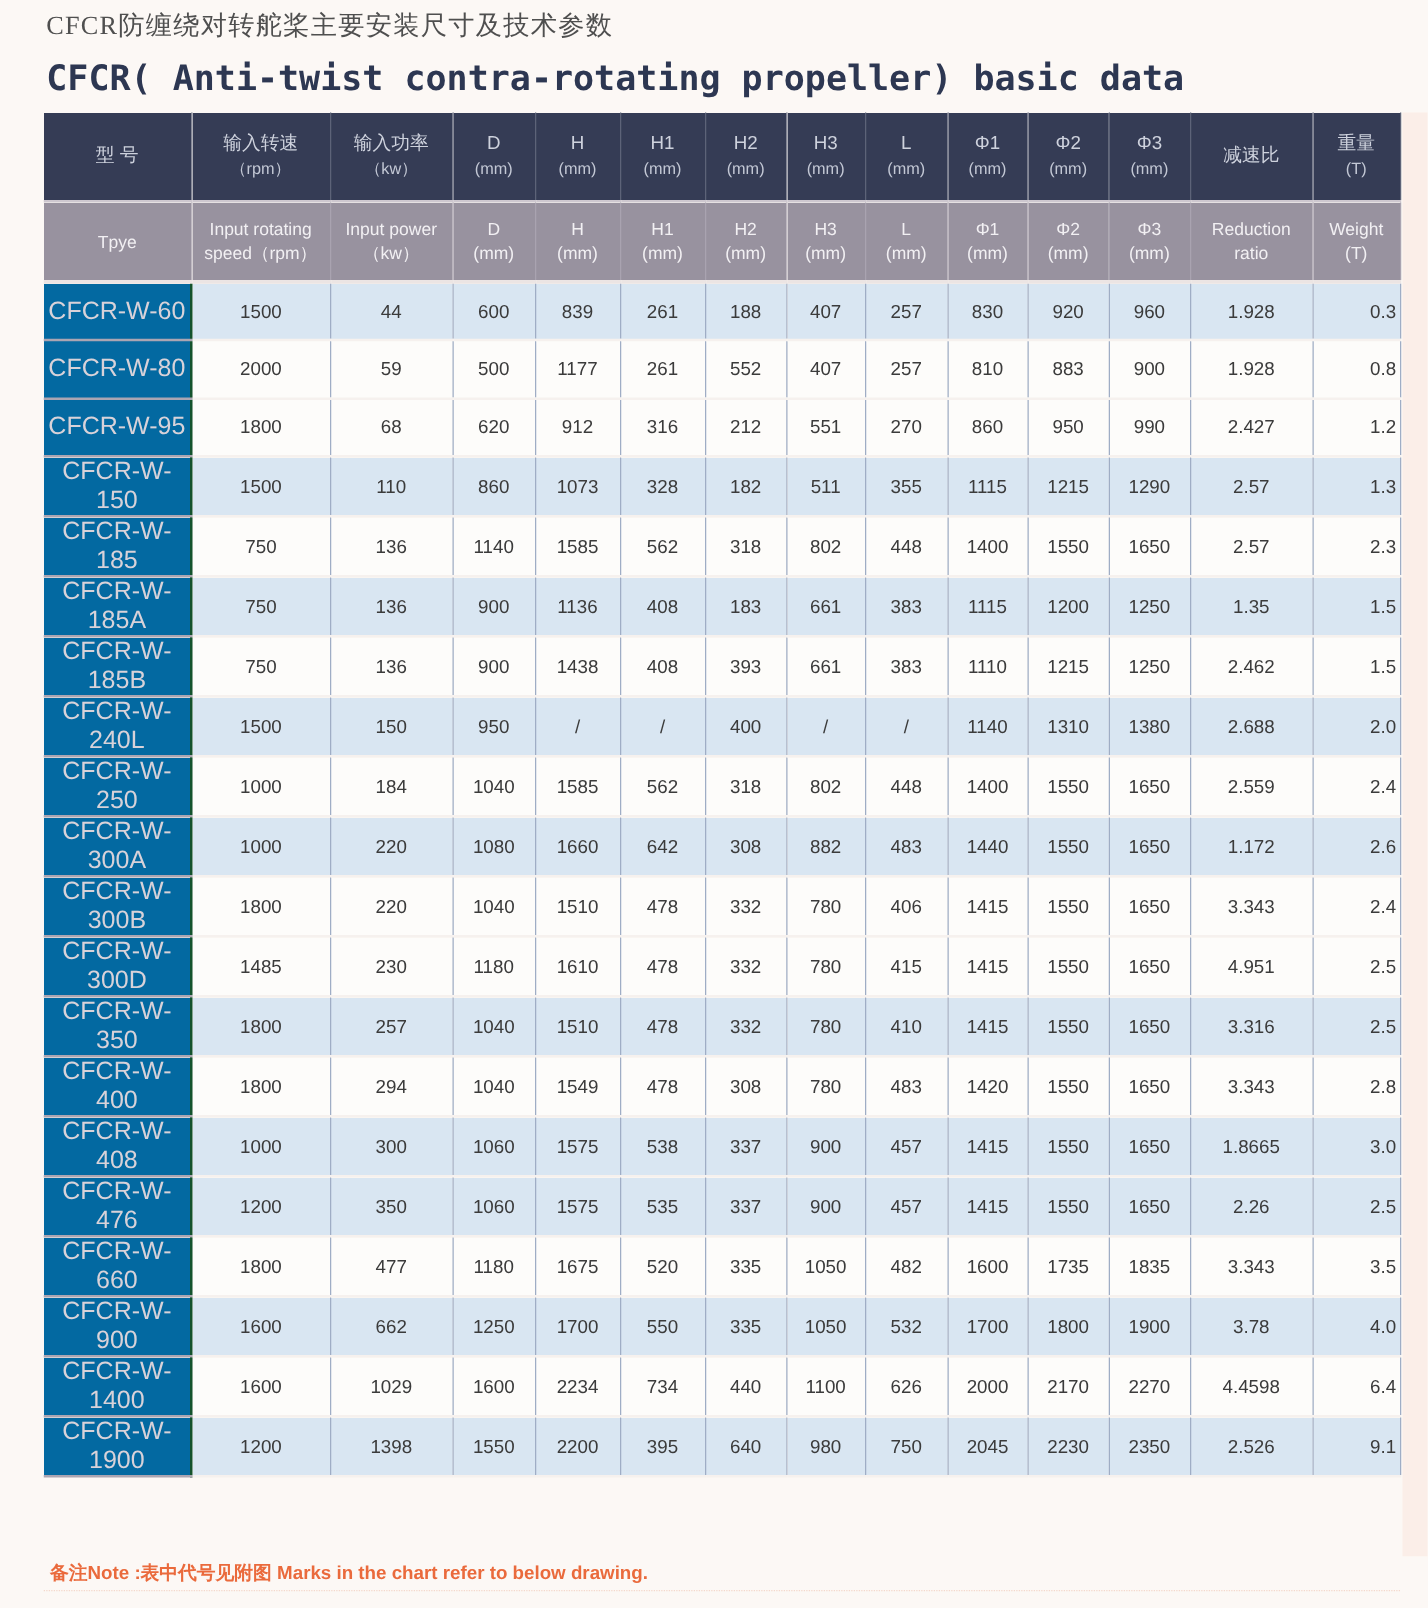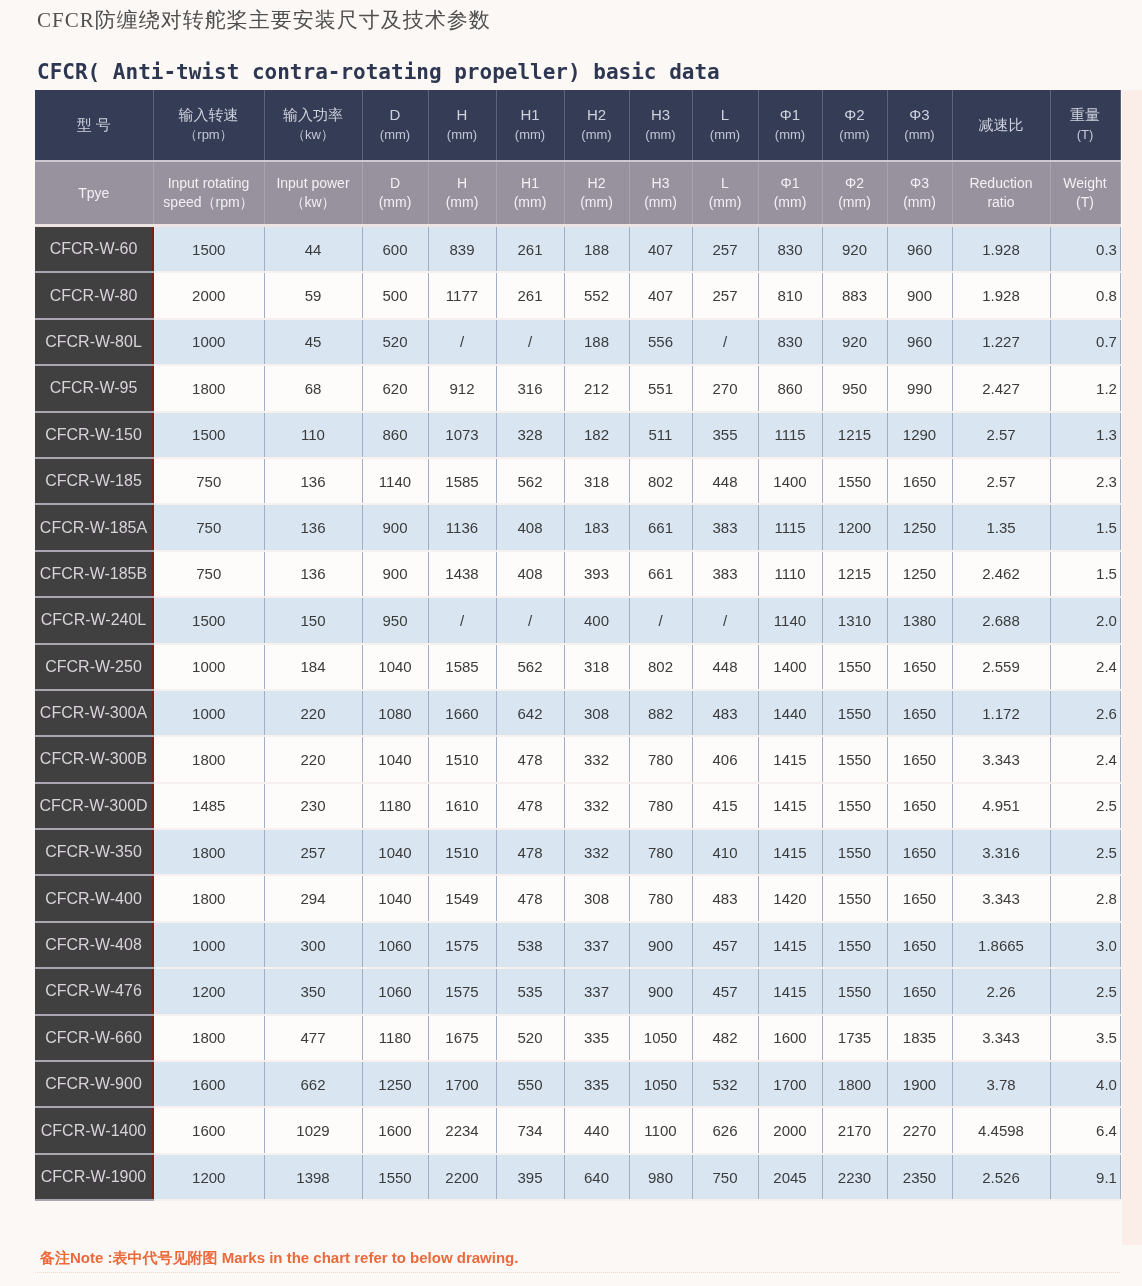--- a/index.html
+++ b/index.html
@@ -10,23 +10,23 @@
     overflow:hidden;
     font-family:"Liberation Sans", sans-serif;
   }
   .title-cn{
     position:absolute;left:37px;top:6px;
     font-family:Liberation Serif, serif;
     font-size:21px;color:#4f4f4f;
     letter-spacing:1px;white-space:nowrap;
   }
   .title-en{
-    position:absolute;left:37px;top:60px;
+    position:absolute;left:37px;top:46px;
     font-family:"DejaVu Sans Mono", monospace;
-    font-size:21px;font-weight:bold;color:#2d3752;
+    font-size:28px;font-weight:bold;color:#2d3752;
     letter-spacing:0px;white-space:nowrap;
   }
   .right-strip{
     position:absolute;right:0;top:90px;width:20px;height:1155px;
     background:#fbeee8;
   }
   table.main{
     position:absolute;left:35px;top:90px;
     border-collapse:collapse;table-layout:fixed;
     width:1085px;
@@ -55,23 +55,23 @@
   
   tr.data td{
     height:44.4px;
     font-size:15px;color:#3b3b3b;
     border-right:1px solid #9fadc5;
     border-bottom:2px solid #f6f1ee;
   }
   tr.data.blue td{background:#d9e6f2;}
   tr.data.white td{background:#fdfcfa;}
   tr.data td.model{
-    background:#404040;color:#d8d2d9;
-    font-size:16px;
-    border-right:2px solid #7f1d1d;
+    background:#0369a1;color:#d8d2d9;
+    font-size:20px;
+    border-right:2px solid #14532d;
     border-bottom:2px solid #aba5b2;
   }
   tr.data td:last-child{border-right:1px solid #9fadc5;padding-left:43px;}
   .note{
     position:absolute;left:40px;top:1249px;
     font-size:15px;font-weight:bold;color:#ea6a3c;
     white-space:nowrap;
   }
   .bottom-divider{
     position:absolute;left:35px;top:1272px;width:1085px;height:0;
@@ -244,36 +244,20 @@
         <td>261</td>
         <td>552</td>
         <td>407</td>
         <td>257</td>
         <td>810</td>
         <td>883</td>
         <td>900</td>
         <td>1.928</td>
         <td>0.8</td>
       </tr>
-      <tr class="data blue">
-        <td class="model">CFCR-W-80L</td>
-        <td>1000</td>
-        <td>45</td>
-        <td>520</td>
-        <td>/</td>
-        <td>/</td>
-        <td>188</td>
-        <td>556</td>
-        <td>/</td>
-        <td>830</td>
-        <td>920</td>
-        <td>960</td>
-        <td>1.227</td>
-        <td>0.7</td>
-      </tr>
       <tr class="data white">
         <td class="model">CFCR-W-95</td>
         <td>1800</td>
         <td>68</td>
         <td>620</td>
         <td>912</td>
         <td>316</td>
         <td>212</td>
         <td>551</td>
         <td>270</td>

